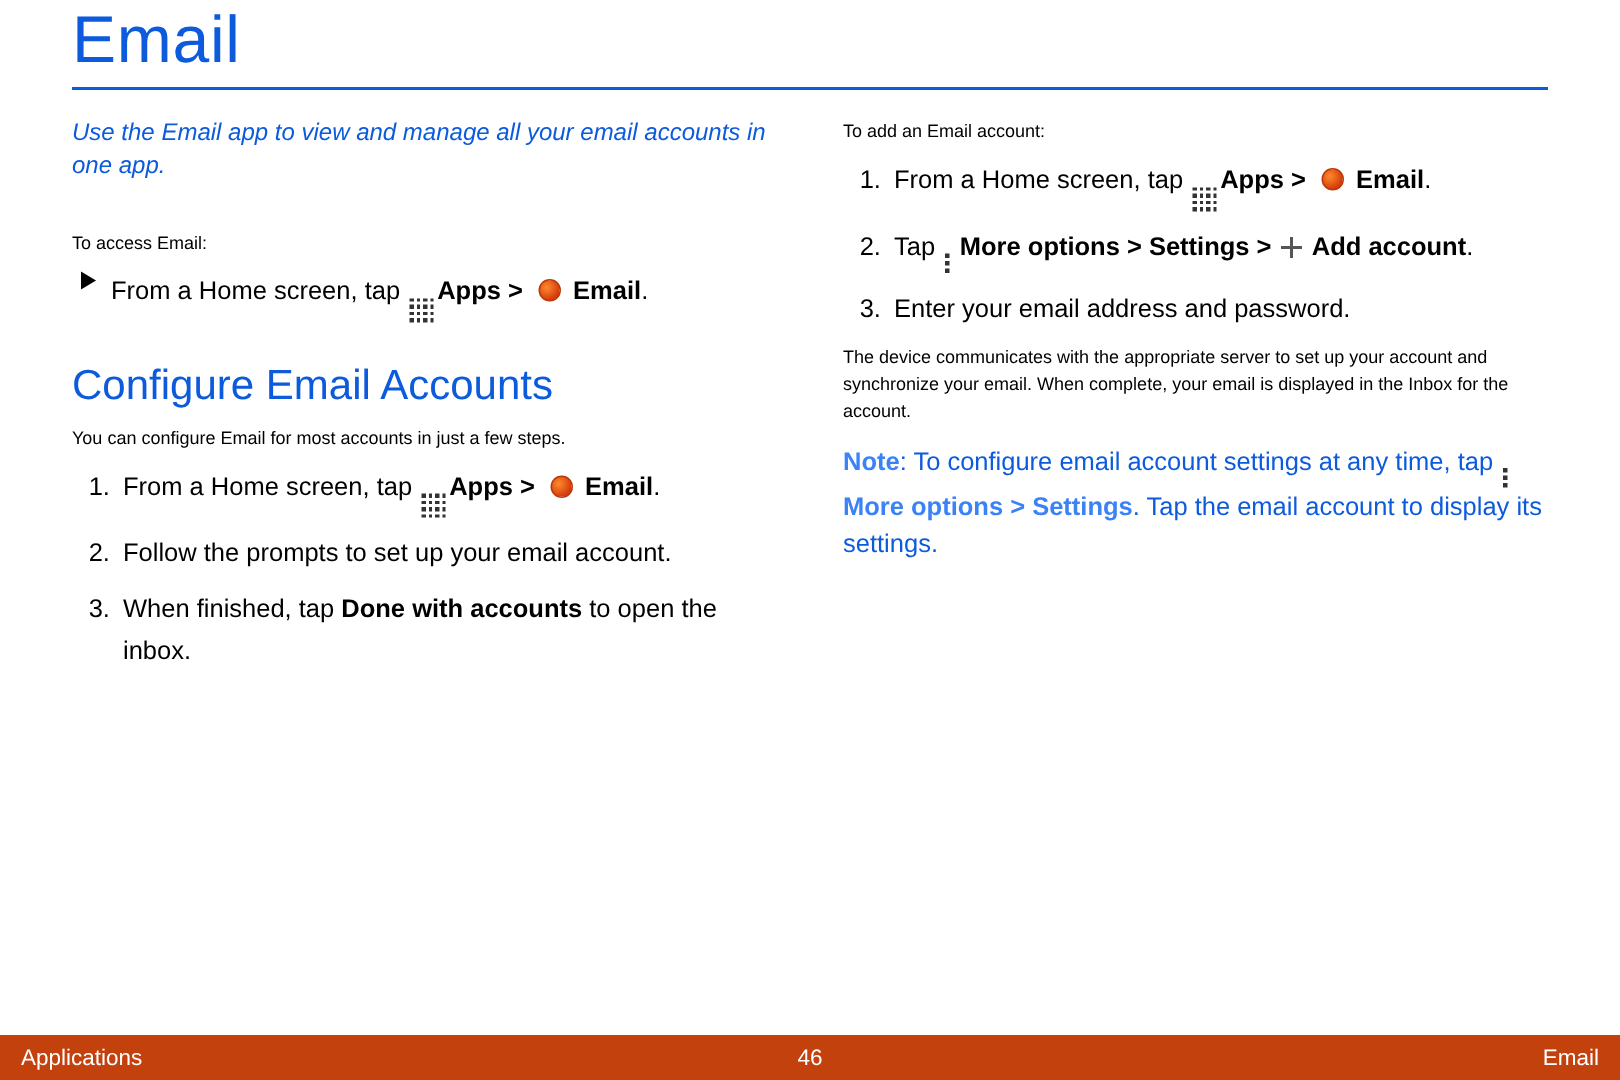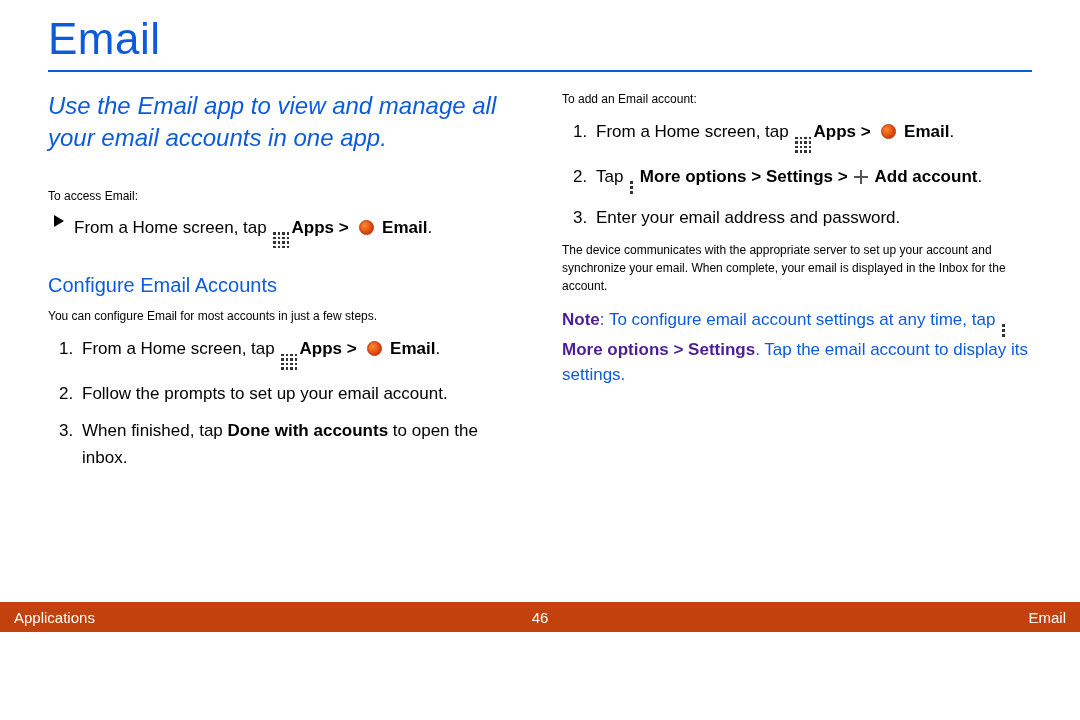--- a/index.html
+++ b/index.html
@@ -1,32 +1,32 @@
 <!DOCTYPE html>
 <html><head>
 <meta charset="utf-8">
 <style>
   * { box-sizing: border-box; margin: 0; padding: 0; }
   html, body { width: 1080px; height: 720px; font-family: Arial, Helvetica, sans-serif; color: #000; background: #fff; }
-  .page { position: relative; width: 1080px; height: 632px; padding: 12px 48px; }
+  .page { position: relative; width: 1080px; height: 720px; padding: 0 48px; }
   .title { font-size: 44px; font-weight: 400; color: #0d5bdd; padding-top: 2px; letter-spacing: 0.5px; }
   .title-rule { border: none; border-top: 2px solid #0d5bdd; margin-top: 6px; margin-bottom: 18px; }
   .columns { display: flex; gap: 44px; }
   .col { width: 470px; }
-  .intro { color: #0d5bdd; font-style: italic; font-size: 24px; line-height: 1.35; margin-bottom: 32px; }
+  .intro { color: #0d5bdd; font-style: italic; font-size: 16px; line-height: 1.35; margin-bottom: 32px; }
   .body-text { font-size: 12px; line-height: 1.5; margin-bottom: 10px; }
-  .subhead { color: #0d5bdd; font-size: 20px; font-weight: 400; margin-top: 26px; margin-bottom: 10px; }
+  .subhead { color: #0d5bdd; font-size: 28px; font-weight: 400; margin-top: 26px; margin-bottom: 10px; }
   .bullet-row { display: flex; align-items: flex-start; gap: 10px; margin: 6px 0 6px 6px; font-size: 17px; line-height: 1.5; }
   .bullet-row .marker { flex: 0 0 auto; }
   ol.steps { list-style: decimal; padding-left: 30px; font-size: 17px; line-height: 1.6; }
   ol.steps li { margin-bottom: 10px; padding-left: 4px; }
   .bold { font-weight: 700; }
   .icon { display: inline-block; vertical-align: -2px; }
   .note { color: #0d5bdd; font-size: 17px; line-height: 1.5; margin-top: 12px; }
-  .note .bold { color: #4c1d95; }
+  .note .bold { color: #3b82f6; }
   .footer { position: absolute; left: 0; bottom: 0; width: 1080px; height: 30px; background: #c2410c; color: #fff; display: flex; align-items: center; justify-content: space-between; padding: 0 14px; font-size: 15px; }
   .footer .center { position: absolute; left: 50%; transform: translateX(-50%); }
   
   .apps-grid { width: 16px; height: 16px; display: inline-grid; grid-template-columns: repeat(4, 2.5px); grid-template-rows: repeat(4, 2.5px); gap: 2px; vertical-align: -2px; margin: 0 2px; }
   .apps-grid span { background: #333; width: 2.5px; height: 2.5px; }
   .email-dot { width: 15px; height: 15px; border-radius: 50%; background: radial-gradient(circle at 35% 35%, #ff8a2b, #d63c0e 70%); display: inline-block; vertical-align: -2px; margin: 0 3px 0 6px; border: 1px solid #b83a0a; }
   .more-dots { display: inline-grid; grid-template-rows: repeat(3, 3px); gap: 2px; vertical-align: -2px; margin: 0 2px; }
   .more-dots span { width: 3px; height: 3px; background: #333; }
   .plus-icon { display: inline-block; width: 14px; height: 14px; position: relative; vertical-align: -2px; margin: 0 2px; }
   .plus-icon::before, .plus-icon::after { content: ""; position: absolute; background: #555; }

